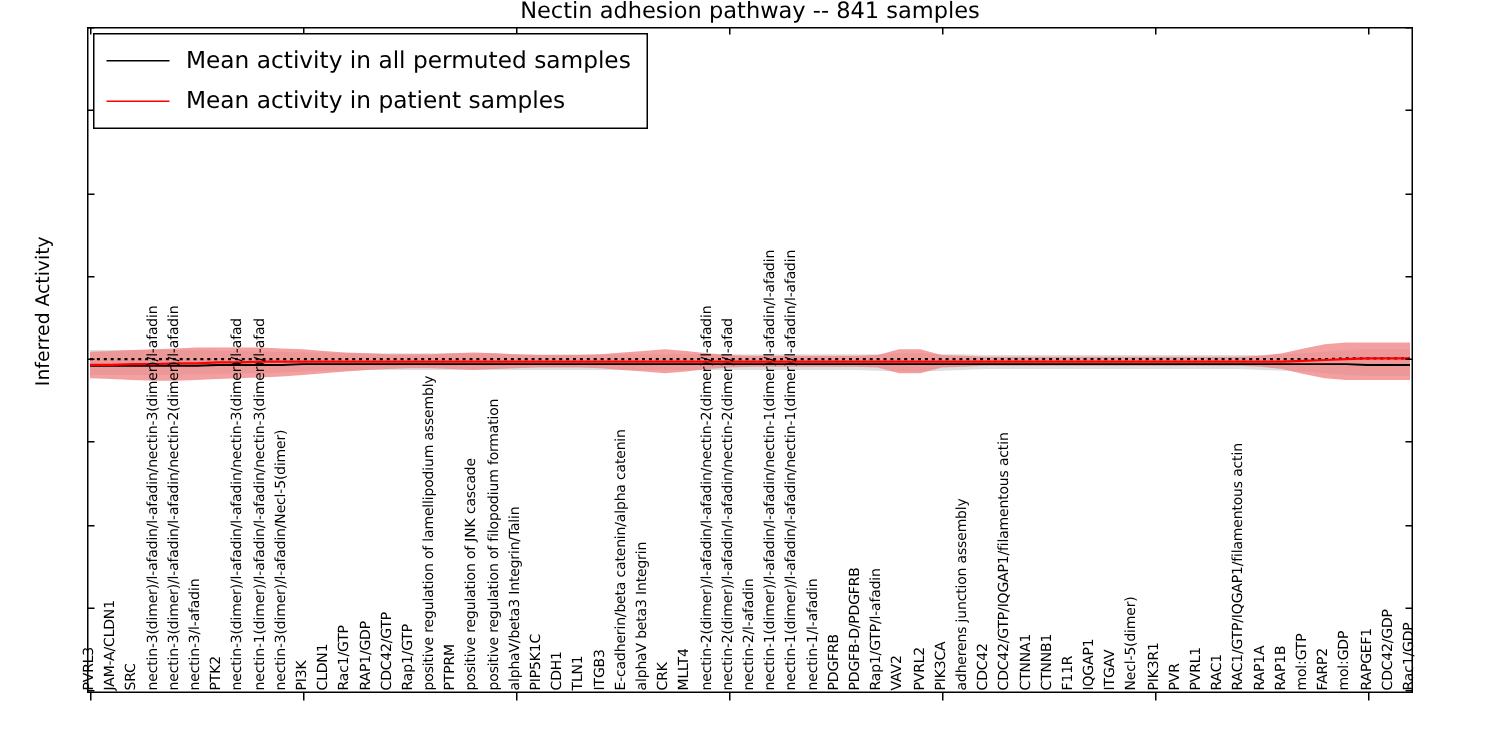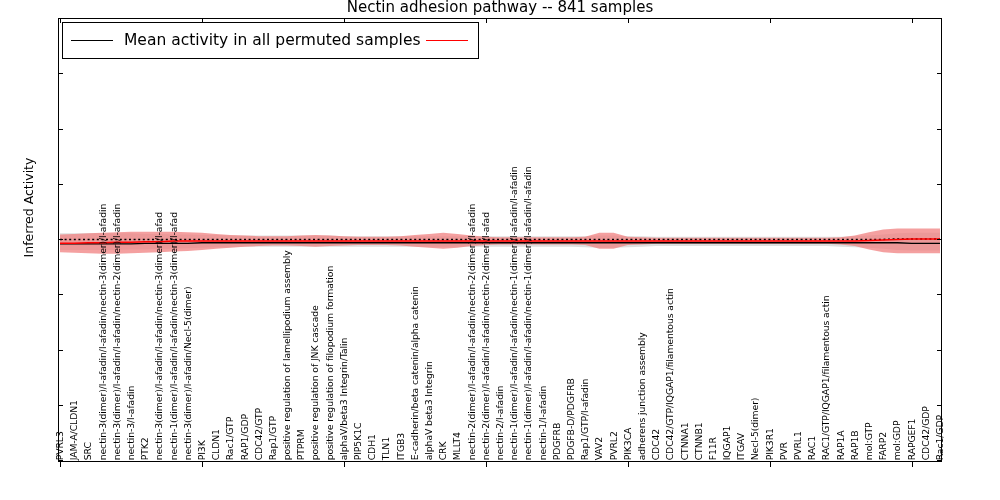--- a/index.html
+++ b/index.html
@@ -48,21 +48,21 @@
     transform:rotate(-90deg);
     line-height:1;
     letter-spacing:-0.1px;
   }
 
   
   .legend{
     position:absolute;left:62px;top:22px;
     background:#fff;border:1.1px solid #000;
     padding:6px 10px 7px 8px;
-    display:flex;flex-direction:row;gap:5px;
+    display:flex;flex-direction:column;gap:5px;
     z-index:30;
   }
   .legend-row{display:flex;align-items:center;gap:11px;height:22px;}
   .legend-swatch{width:42px;height:0;border-top-width:1.6px;border-top-style:solid;}
   .legend-text{font-size:15.5px;color:#000;font-family:"DejaVu Sans",sans-serif;}
 </style>
 </head>
 <body>
 
 <div id="root">
@@ -187,16 +187,17 @@
     </div>
 
 
   <div class="legend">
     <div class="legend-row">
       <span class="legend-swatch" id="sw0" style="border-top-color: rgb(0, 0, 0);"></span>
       <span class="legend-text">Mean activity in all permuted samples</span>
     </div>
     <div class="legend-row">
       <span class="legend-swatch" id="sw1" style="border-top-color: rgb(255, 0, 0);"></span>
+      <span class="legend-text">Mean activity in patient samples</span>
     </div>
   </div>
 
 </div>
 
 </body></html>

